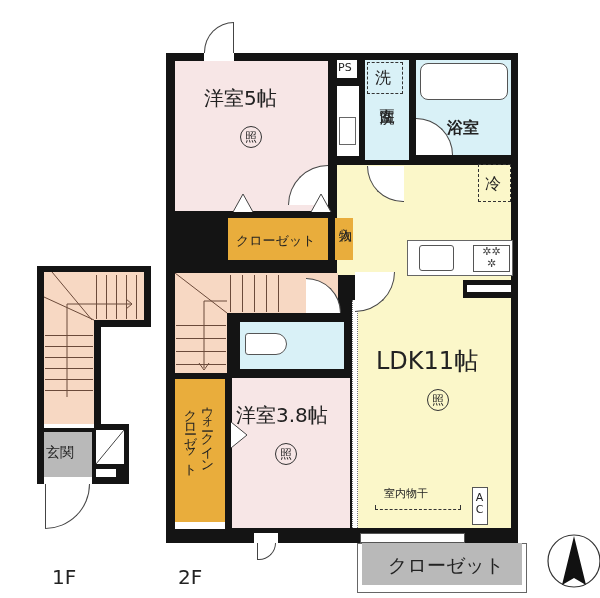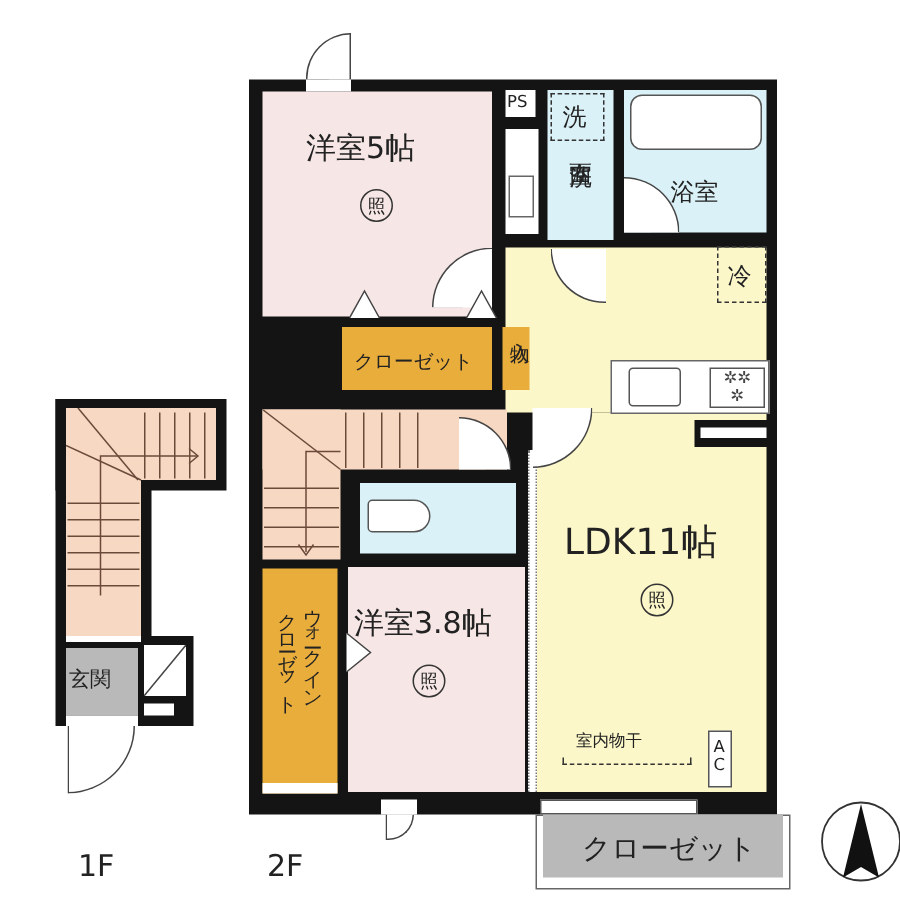--- a/index.html
+++ b/index.html
@@ -83,21 +83,21 @@
   <div class="abs white" style="left:337px;top:86px;width:22px;height:70px;"></div>
   <div class="abs" style="left:339px;top:117px;width:17px;height:28px;border:1px solid #666;"></div>
 
   <div class="abs blue" style="left:365px;top:60px;width:44px;height:100px;"></div>
   <div class="abs dash" style="left:367px;top:62px;width:36px;height:32px;"></div>
   <div class="lbl" style="left:375px;top:68px;font-size:16px;">洗</div>
   <div class="lbl vtext" style="left:377px;top:98px;font-size:15px;">洗面室</div>
 
   <div class="abs blue" style="left:416px;top:60px;width:95px;height:95px;"></div>
   <div class="abs white" style="left:420px;top:63px;width:88px;height:37px;border:1.5px solid #555;border-radius:8px;"></div>
-  <div class="lbl" style="left:447px;top:118px;font-size:16px;">浴室</div>
+  <div class="lbl" style="left:447px;top:118px;font-size:16px;font-weight:bold;">浴室</div>
   <div class="door-arc" style="left:416px;top:118px;width:37px;height:37px;border-radius:0 37px 0 0;border-left:none;border-bottom:none;"></div>
 
   <div class="abs yellow" style="left:337px;top:165px;width:174px;height:110px;"></div>
   <div class="abs yellow" style="left:358px;top:275px;width:153px;height:253px;"></div>
   <div class="abs white" style="left:352px;top:300px;width:6px;height:228px;border-left:1px dotted #777;border-right:1px dotted #777;"></div>
   <div class="lbl" style="left:376px;top:345px;font-size:24px;">LDK11帖</div>
   <div class="light" style="left:427px;top:389px;">照</div>
 
   <div class="abs dash" style="left:478px;top:164px;width:33px;height:38px;"></div>
   <div class="lbl" style="left:485px;top:174px;font-size:16px;">冷</div>

